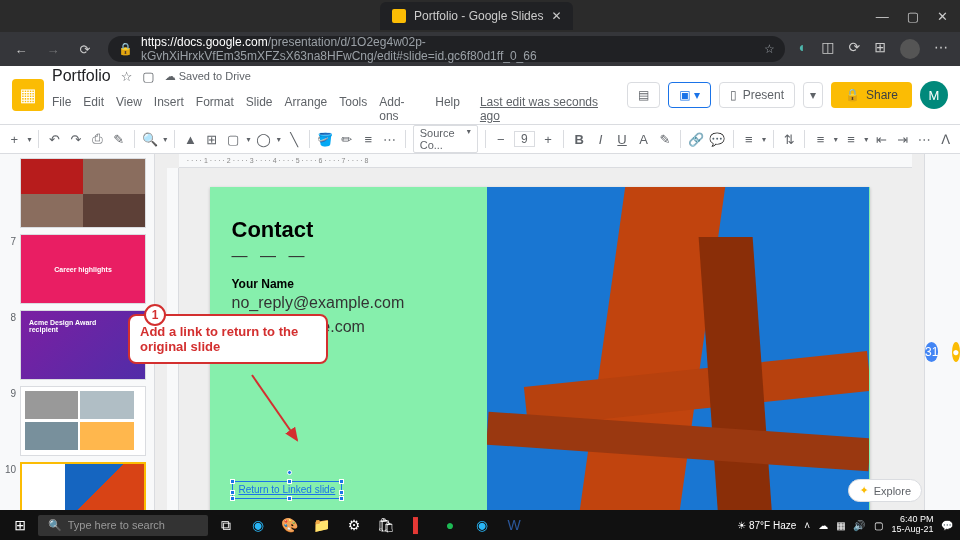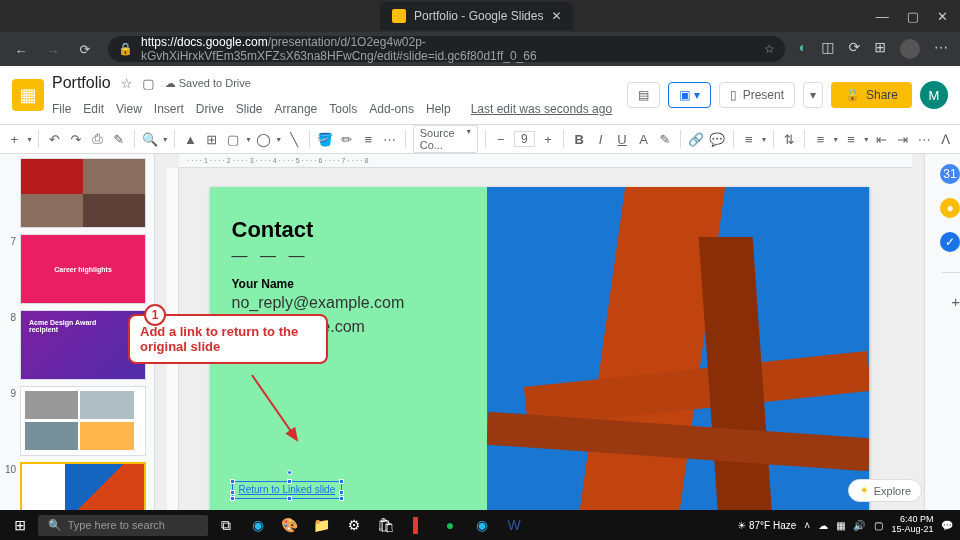--- a/index.html
+++ b/index.html
@@ -50,21 +50,21 @@
 .dashes{letter-spacing:4px;color:#333;margin-bottom:12px}
 .name{font-weight:bold;font-size:12px}
 .info{font-size:16px;color:#333;line-height:1.5}
 .slide-right{width:58%;background:#1976d2;position:relative;overflow:hidden}
 .bridge-tower{position:absolute;background:#c1440e}
 .link-box{position:absolute;left:22px;bottom:18px;border:1px solid #1a73e8;padding:2px 6px;font-size:10px;font-family:'Courier New',monospace;color:#1a73e8;text-decoration:underline}
 .handle{position:absolute;width:5px;height:5px;background:#1a73e8;border:1px solid #fff}
 .callout{position:absolute;left:128px;top:314px;width:200px;background:#fff;border:2px solid #d32f2f;border-radius:8px;padding:8px 10px;font-size:13px;font-weight:bold;color:#d32f2f;z-index:10}
 .callout-num{position:absolute;top:-12px;left:14px;width:22px;height:22px;border:2px solid #d32f2f;border-radius:50%;background:#fff;display:flex;align-items:center;justify-content:center;font-size:12px}
 .arrow{position:absolute;left:242px;top:370px;z-index:9}
-.sidebar-r{width:36px;background:#f8f9fa;border-left:1px solid #dadce0;display:flex;flex-direction:column;align-items:flex-end;padding-top:10px;gap:14px;font-size:15px}
+.sidebar-r{width:36px;background:#f8f9fa;border-left:1px solid #dadce0;display:flex;flex-direction:row;align-items:center;padding-top:10px;gap:14px;font-size:15px}
 .sdot{width:20px;height:20px;border-radius:50%;display:flex;align-items:center;justify-content:center;font-size:12px}
 .explore-btn{position:absolute;bottom:38px;right:38px;background:#fff;border:1px solid #dadce0;border-radius:14px;padding:4px 10px;font-size:11px;display:flex;align-items:center;gap:5px;color:#5f6368}
 .explore-btn:before{content:"✦";color:#fbbc04}
 .taskbar{position:absolute;bottom:0;left:0;right:0;height:30px;background:#111;display:flex;align-items:center;padding:0 6px;color:#fff;font-size:10px;gap:4px}
 .tb-item{width:28px;height:26px;display:flex;align-items:center;justify-content:center;font-size:14px}
 .search-tb{display:flex;align-items:center;gap:6px;background:#333;padding:4px 10px;border-radius:2px;color:#999;font-size:11px;width:170px}
 .tray{margin-left:auto;display:flex;align-items:center;gap:8px;font-size:10px}
 .clock{text-align:right;line-height:1.1;font-size:9px}
 svg.arrow-svg{overflow:visible}
 </style>
@@ -111,21 +111,21 @@
         <span>Portfolio</span>
         <span style="font-size:13px;color:#5f6368">☆</span>
         <span style="font-size:13px;color:#5f6368">▢</span>
         <span style="font-size:11px;color:#5f6368">☁ <span>Saved to Drive</span></span>
       </div>
       <div class="menu-row">
         <span>File</span>
         <span>Edit</span>
         <span>View</span>
         <span>Insert</span>
-        <span>Drive</span>
+        <span>Format</span>
         <span>Slide</span>
         <span>Arrange</span>
         <span>Tools</span>
         <span>Add-ons</span>
         <span>Help</span>
         <span style="text-decoration:underline;margin-left:8px">Last edit was seconds ago</span>
       </div>
     </div>
     <div class="hdr-btn">▤</div>
     <div class="hdr-btn" style="color:#1a73e8;border-color:#1a73e8">▣ ▾</div>

